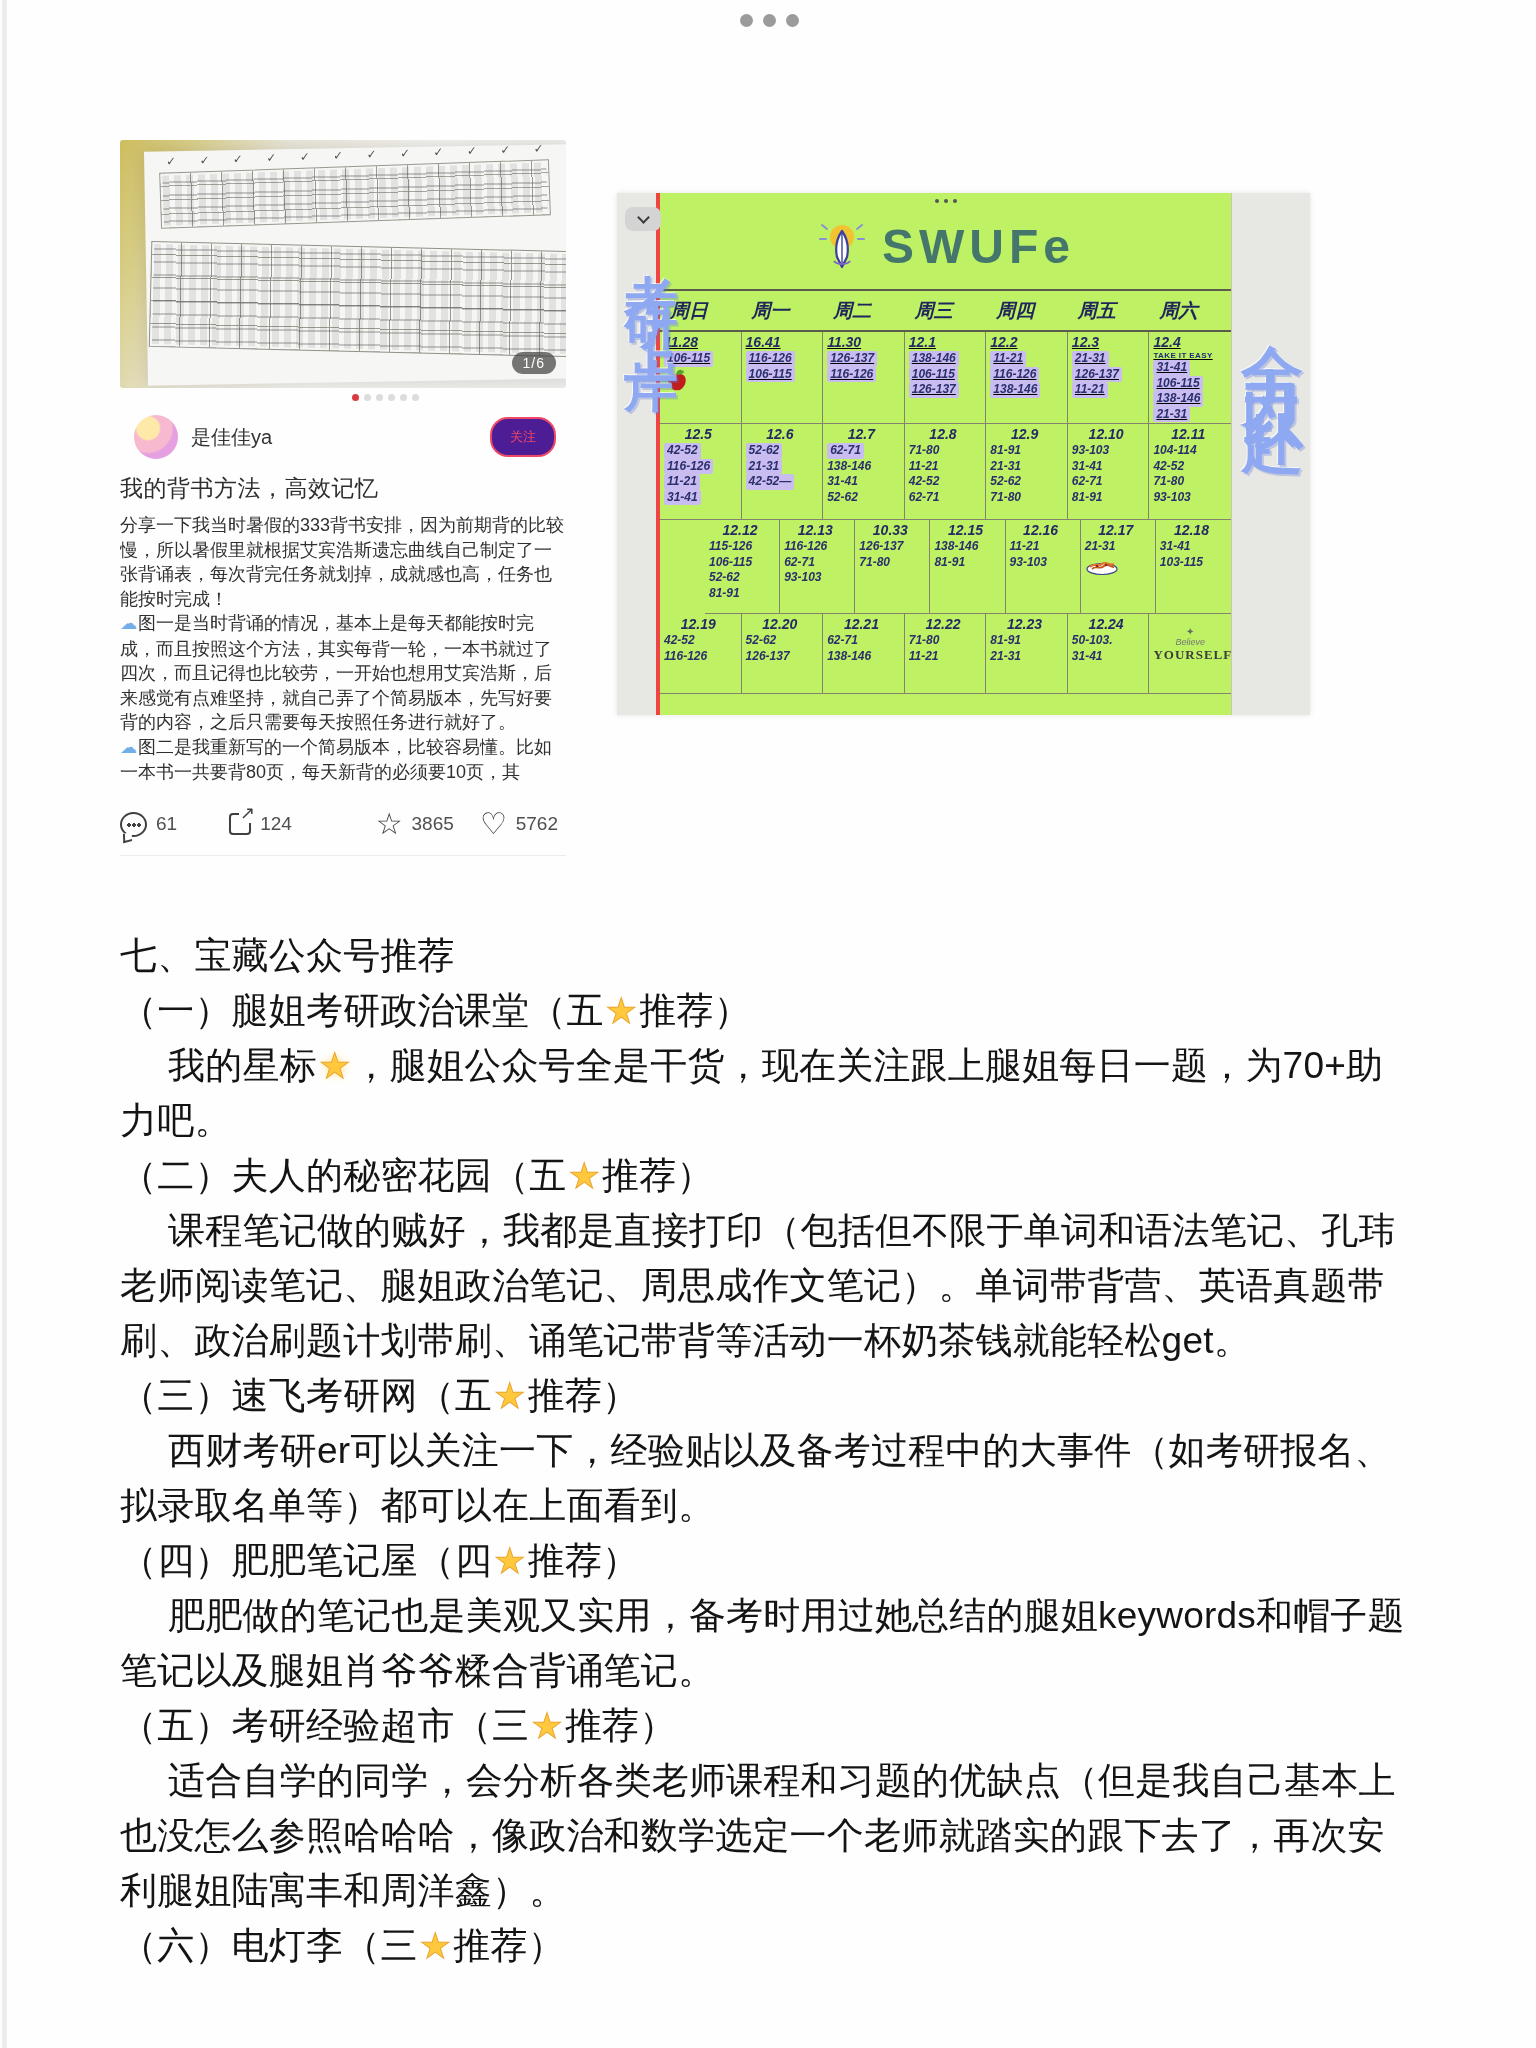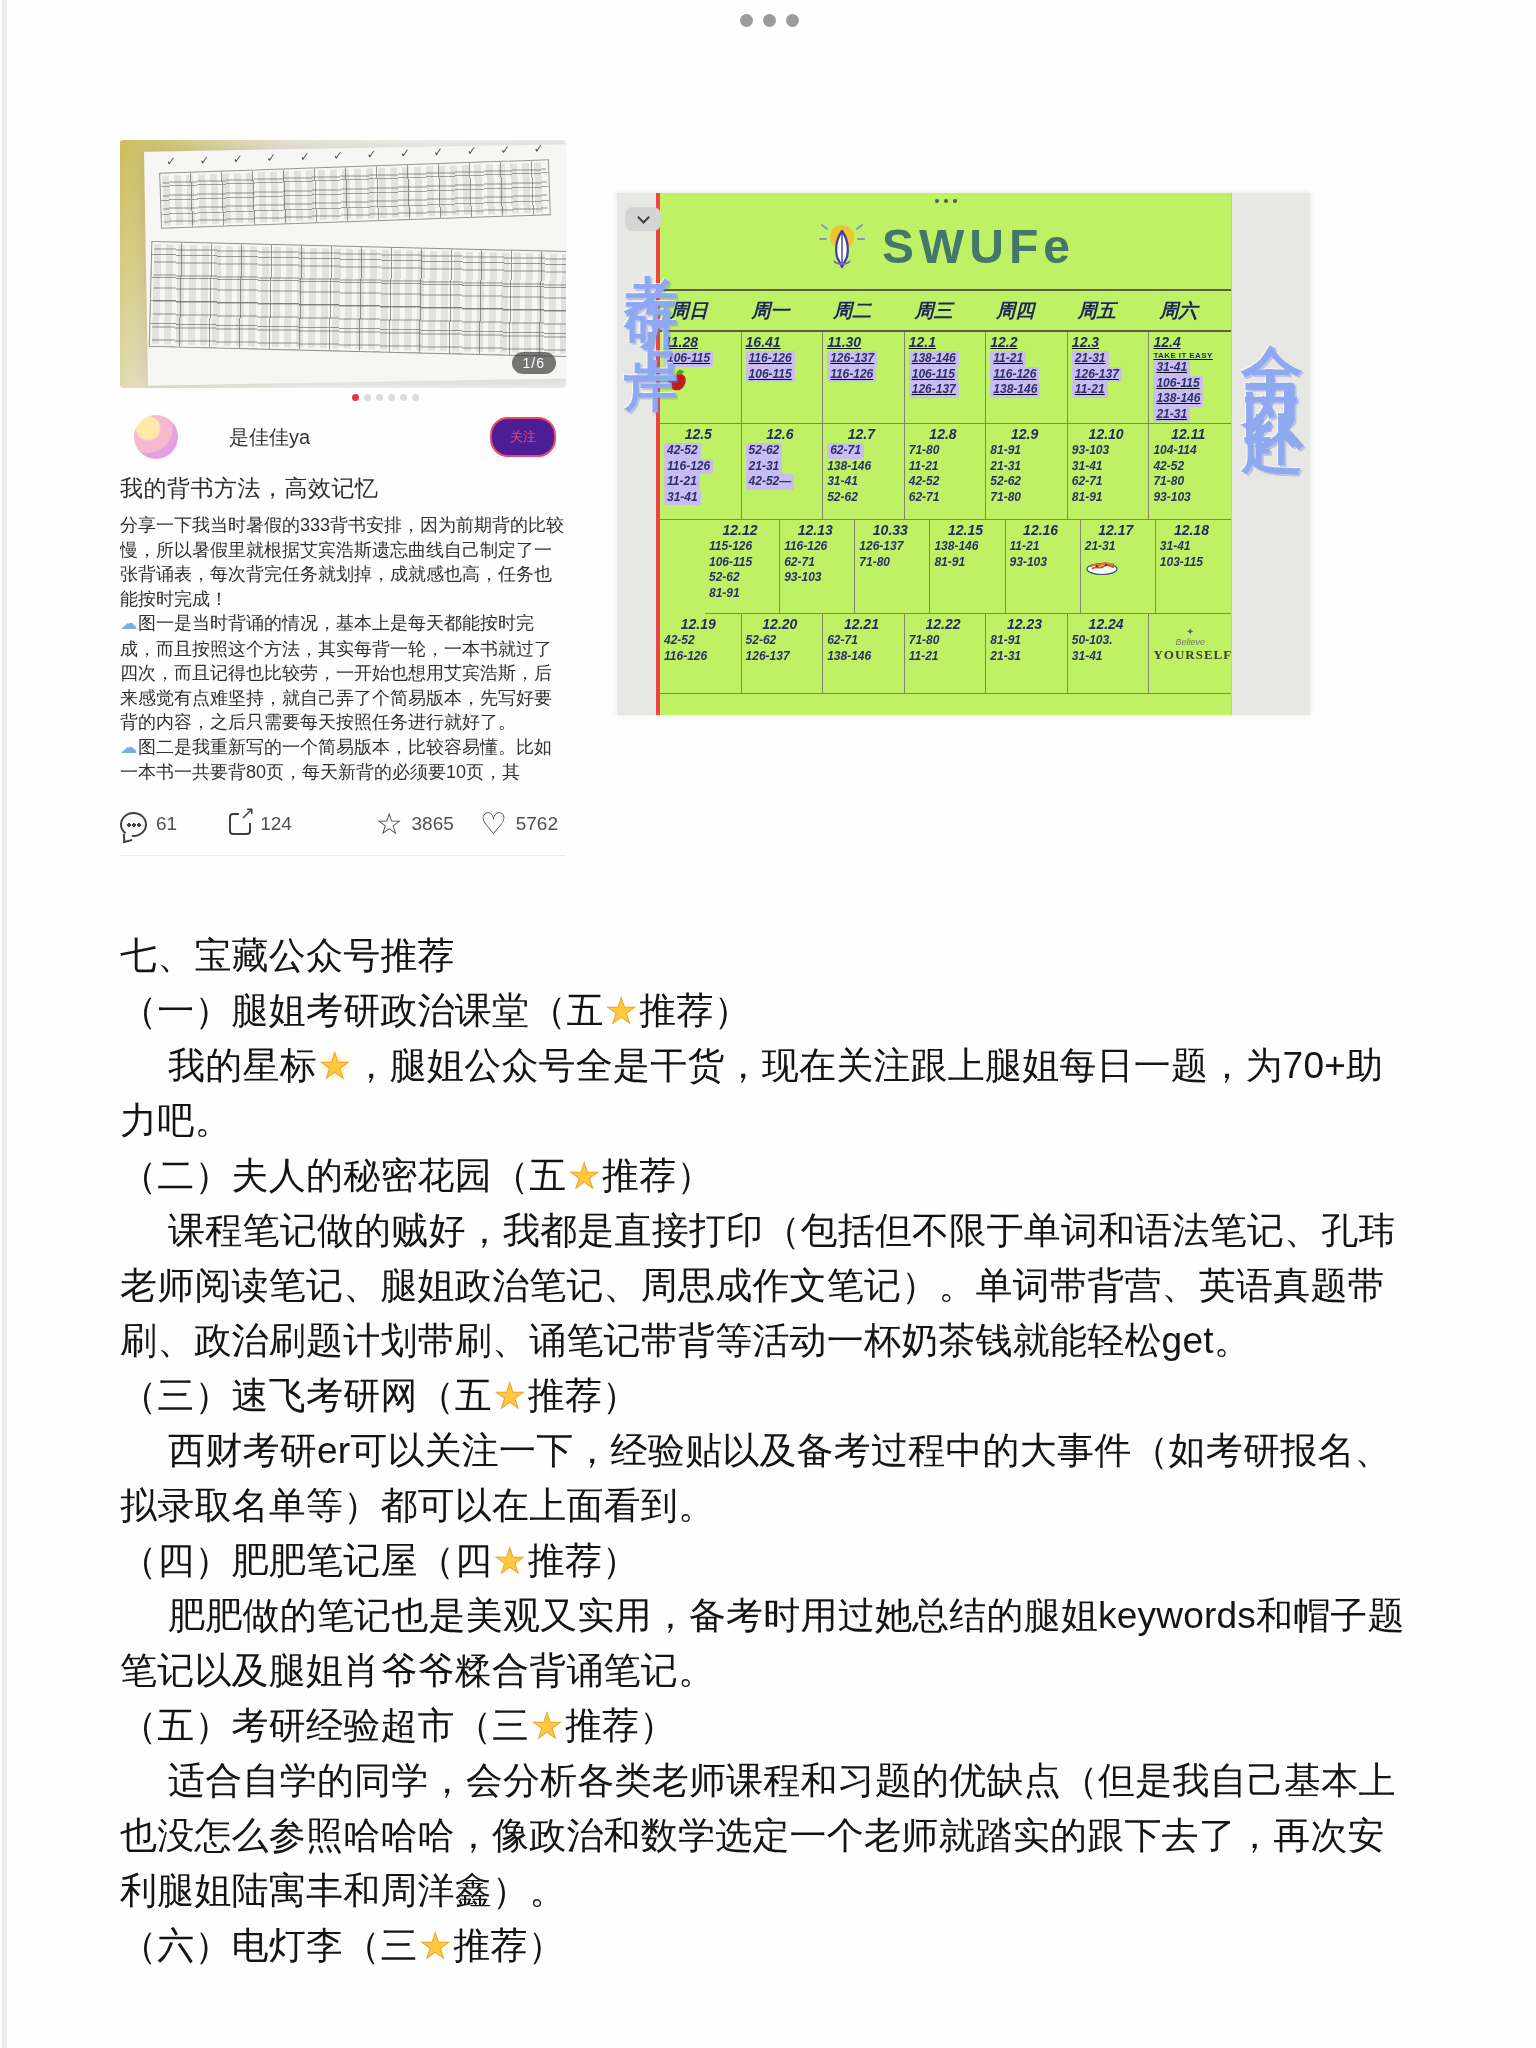--- a/index.html
+++ b/index.html
@@ -29,21 +29,21 @@
             background:repeating-linear-gradient(90deg,transparent 0 29px,#97978d 29px 30px),
                        repeating-linear-gradient(0deg,transparent 0 22px,#9b9b91 22px 23px); }
   .scrib { position:absolute; inset:2px;
            background-image:repeating-linear-gradient(0deg,transparent 0 3px,rgba(80,80,80,.30) 3px 5px,transparent 5px 13px),
                             repeating-linear-gradient(90deg,rgba(80,80,80,.12) 0 7px,transparent 7px 12px); }
   .badge { position:absolute; right:10px; bottom:14px; background:rgba(66,66,66,.72); color:#fff;
            font-size:14px; padding:3px 11px; border-radius:13px; letter-spacing:1px; }
   .cdots { margin-top:6px; padding-left:232px; display:flex; gap:5px; align-items:center; }
   .cdots i { width:7px; height:7px; border-radius:50%; background:#dcdcdc; }
   .cdots i.on { background:#d93a3f; }
-  .user-row { margin-top:14px; display:flex; align-items:center;gap:38px; }
+  .user-row { margin-top:14px; display:flex; align-items:center; }
   .avatar { width:44px; height:44px; border-radius:50%; margin-left:14px;
             background:radial-gradient(circle at 32% 30%,#ffe9a8 0 26%,#f7b9cf 30% 55%,#e4a0e0 60% 78%,#b8d48e 82% 100%); }
   .uname { margin-left:13px; font-size:20px; color:#333; flex:1 1 auto; }
   .follow { background:#4c1d95; border:2px solid #ee4866; color:#ee4866; font-size:13px; padding:9px 18px;
             border-radius:18px; margin-right:10px; cursor:pointer; font-family:inherit; }
   .ptitle { margin-top:14px; font-size:23px; font-weight:500; color:#2e2e2e; letter-spacing:.5px; }
   .pbody { margin-top:9px; height:284px; overflow:hidden; font-size:18px; line-height:24.5px; color:#303030; }
   .pbody p { margin:0; }
   .cloud { color:#73aee6; font-size:.95em; padding-right:1px; }
   .stats { margin-top:12px; display:flex; align-items:center; color:#4f4f4f; font-size:19px; }

